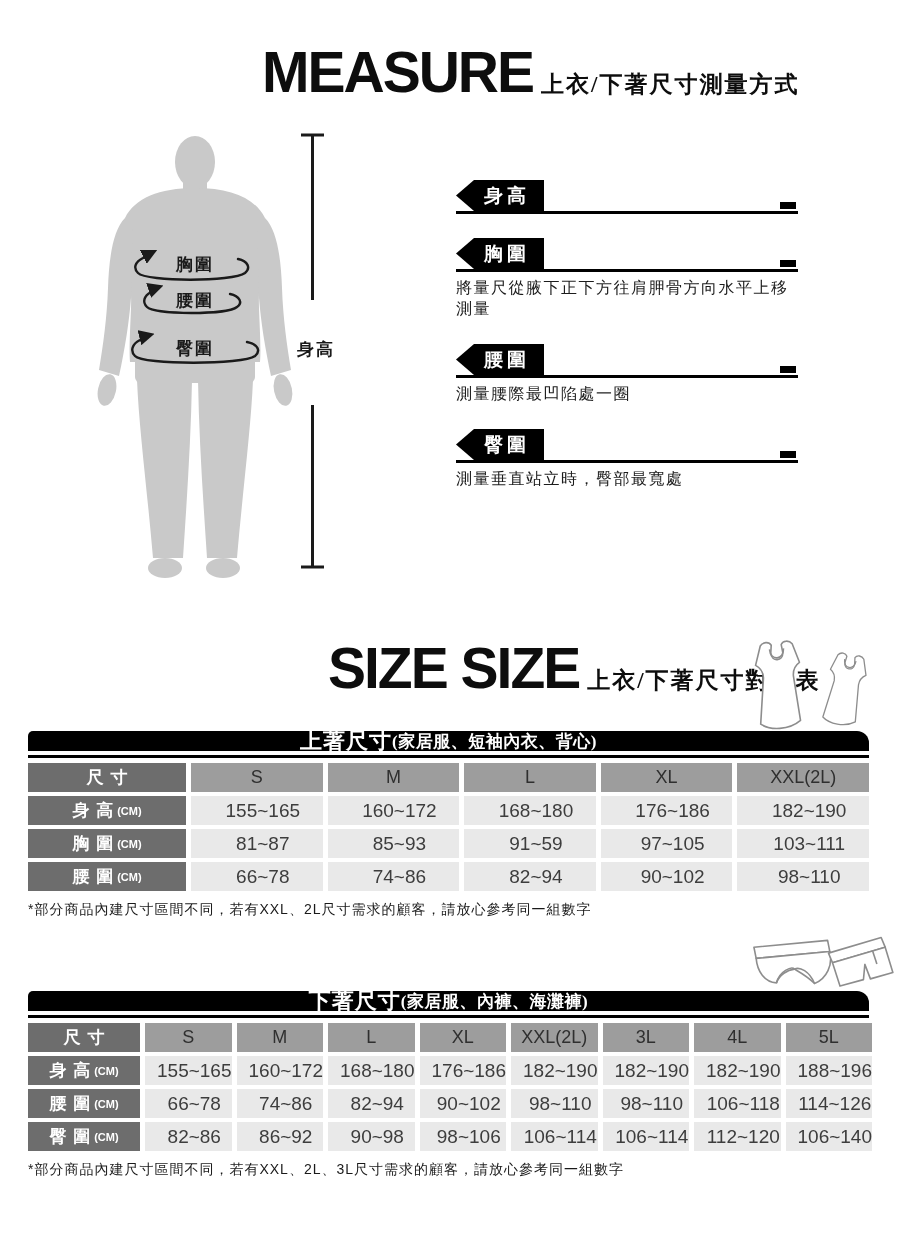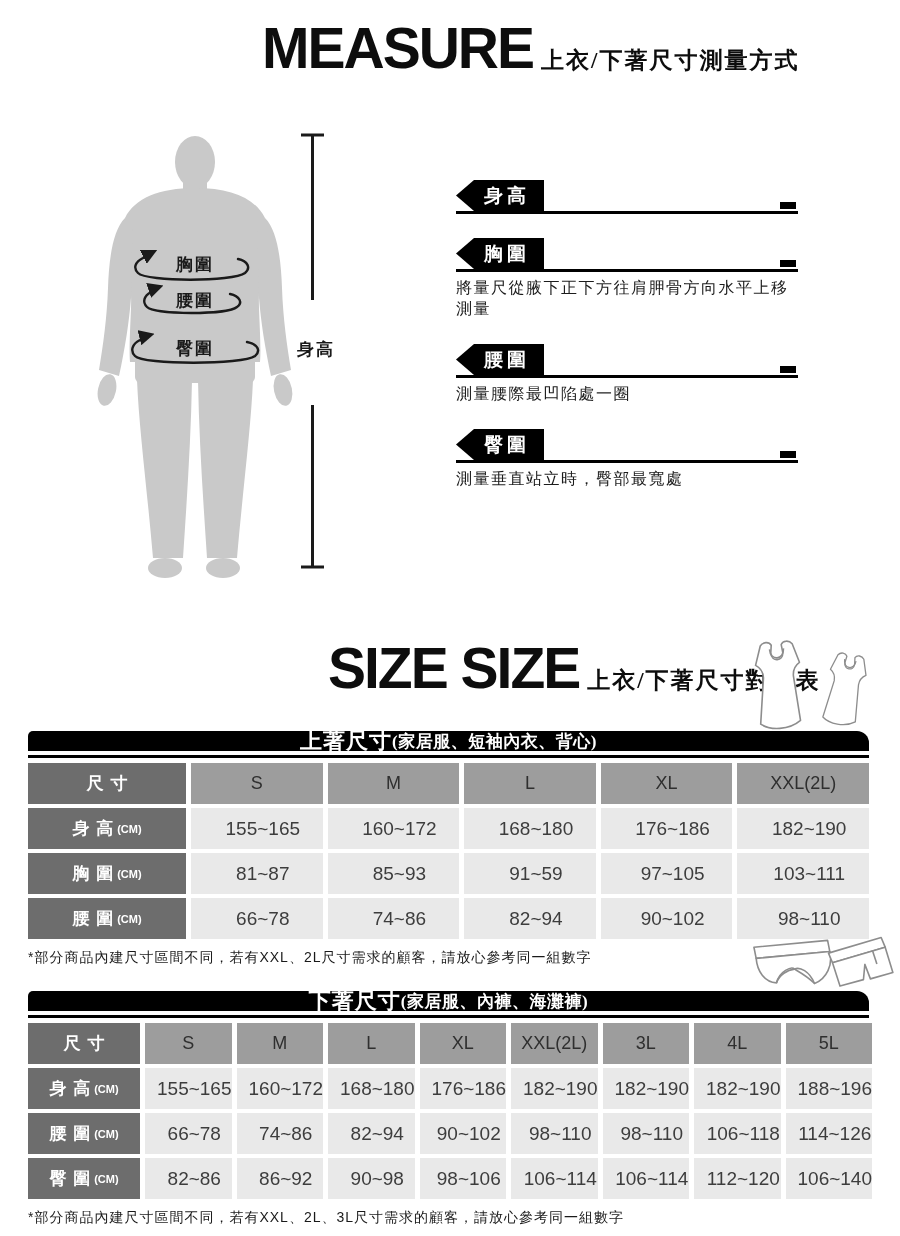--- a/index.html
+++ b/index.html
@@ -41,34 +41,34 @@
 
   
   .tbl{position:absolute;left:28px;width:841px;z-index:2;}
   .tbl-bar{height:20px;background:#000;border-radius:5px 12px 0 0;color:#fff;
     display:flex;align-items:center;justify-content:center;
     font-family:"Liberation Serif","DejaVu Serif",serif;}
   .tbl-bar .main{font-size:22px;font-weight:700;letter-spacing:1px;}
   .tbl-bar .sub{font-size:17px;font-weight:700;letter-spacing:0.5px;}
   .tbl-rule{height:3px;background:#000;margin-top:4px;}
   .tbl-grid{display:grid;gap:4px 5px;margin-top:5px;}
-  .c{height:41px;display:flex;align-items:center;justify-content:center;white-space:nowrap;}
+  .c{height:29px;display:flex;align-items:center;justify-content:center;white-space:nowrap;}
   .c.corner,.c.rowhead{background:var(--row-header-bg);color:#fff;font-weight:700;font-size:17px;letter-spacing:1px;}
   .c.corner{letter-spacing:7px;padding-left:7px;}
   .c.size{background:var(--size-header-bg);color:#2f2f2f;font-size:18px;}
   .c.val{background:var(--cell-bg);color:var(--cell-text);font-size:19px;padding-left:12px;}
   .c small{font-size:11px;margin-left:3px;font-weight:700;letter-spacing:0;}
   .tbl-note{margin:10px 0 0;font-size:14px;letter-spacing:1px;color:#1a1a1a;}
 
   .icon-svg{position:absolute;z-index:1;}
 </style>
 </head>
 <body>
 
-<div class="abs title-block" style="left:262px;top:20px;">
+<div class="abs title-block" style="left:262px;top:44px;">
   <span class="title-en">MEASURE</span>
   <span class="title-zh">上衣/下著尺寸測量方式</span>
 </div>
 
 <svg class="abs" style="left:95px;top:118px;" width="280" height="475" viewBox="0 0 280 475">
   <defs>
     <marker id="ah" viewBox="0 0 10 10" refX="7" refY="5" markerWidth="6.5" markerHeight="6.5" orient="auto">
       <path d="M0,0 L10,5 L0,10 Z" fill="#1a1a1a"></path>
     </marker>
   </defs>

